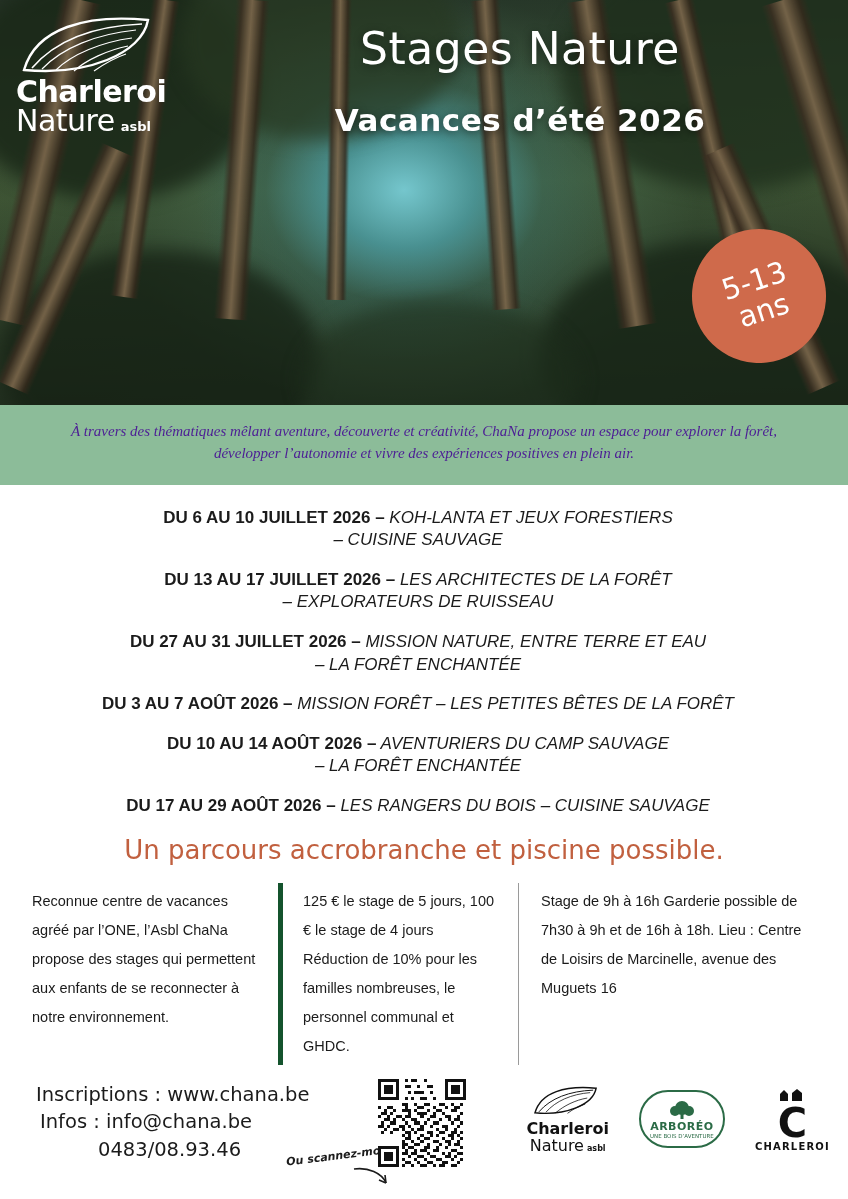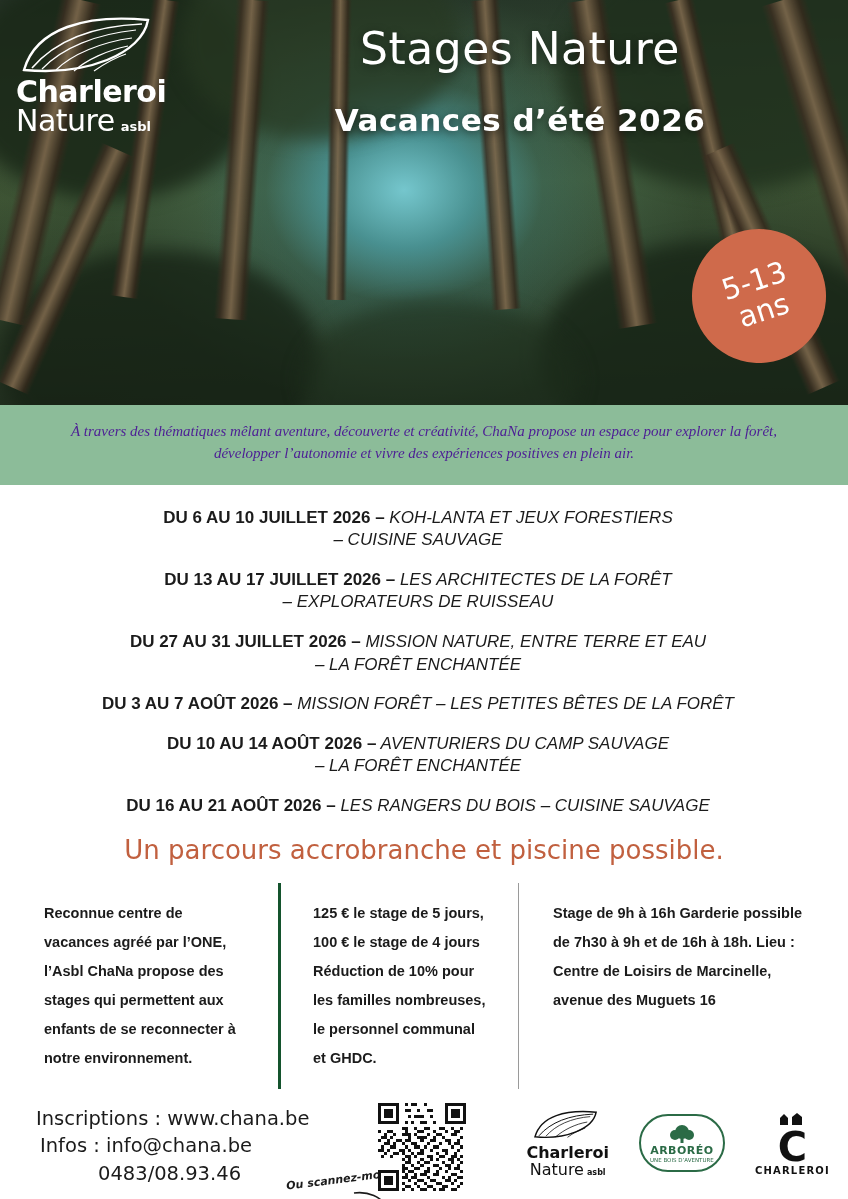--- a/index.html
+++ b/index.html
@@ -165,23 +165,23 @@
     padding: 0 28px;
     gap: 0;
   }
   .col {
     font-family: "Liberation Sans", sans-serif;
     font-size: 14.5px;
     line-height: 2.0;
     color: #1b1b1b;
   }
   .col.c1 { width: 250px; padding-right: 18px; }
-  .col.c2 { width: 240px; padding: 0 16px; border-left: 3px solid #14532d; }
+  .col.c2 { width: 240px; padding: 0 16px; border-left: 5px solid #14532d; }
   .col.c3 { width: 302px; padding-left: 18px; border-left: 1px solid #9a9a9a; }
-  .col p { margin: 16px; font-weight: bold; }
+  .col p { margin: 4px; }
 
   
   .footer {
     position: relative;
     margin-top: 14px;
     height: 112px;
     padding: 0 24px;
   }
   .contact {
     position: absolute;
@@ -326,21 +326,21 @@
     <div class="session">
       <span class="dates">DU 3 AU 7 AOÛT 2026 –</span><span class="theme"> MISSION FORÊT – LES PETITES BÊTES DE LA FORÊT</span>
     </div>
 
     <div class="session">
       <span class="dates">DU 10 AU 14 AOÛT 2026 –</span><span class="theme"> AVENTURIERS DU CAMP SAUVAGE</span><br>
       <span class="theme">– LA FORÊT ENCHANTÉE</span>
     </div>
 
     <div class="session">
-      <span class="dates">DU 16 AU 21 AOÛT 2026 –</span><span class="theme"> LES RANGERS DU BOIS – CUISINE SAUVAGE</span>
+      <span class="dates">DU 17 AU 29 AOÛT 2026 –</span><span class="theme"> LES RANGERS DU BOIS – CUISINE SAUVAGE</span>
     </div>
   </div>
 
   <div class="accro">Un parcours accrobranche et piscine possible.</div>
 
   <div class="cols">
     <div class="col c1">
       <p>Reconnue centre de vacances agréé par l’ONE, l’Asbl ChaNa propose des stages qui permettent aux enfants de se reconnecter à notre environnement.</p>
     </div>
     <div class="col c2">

